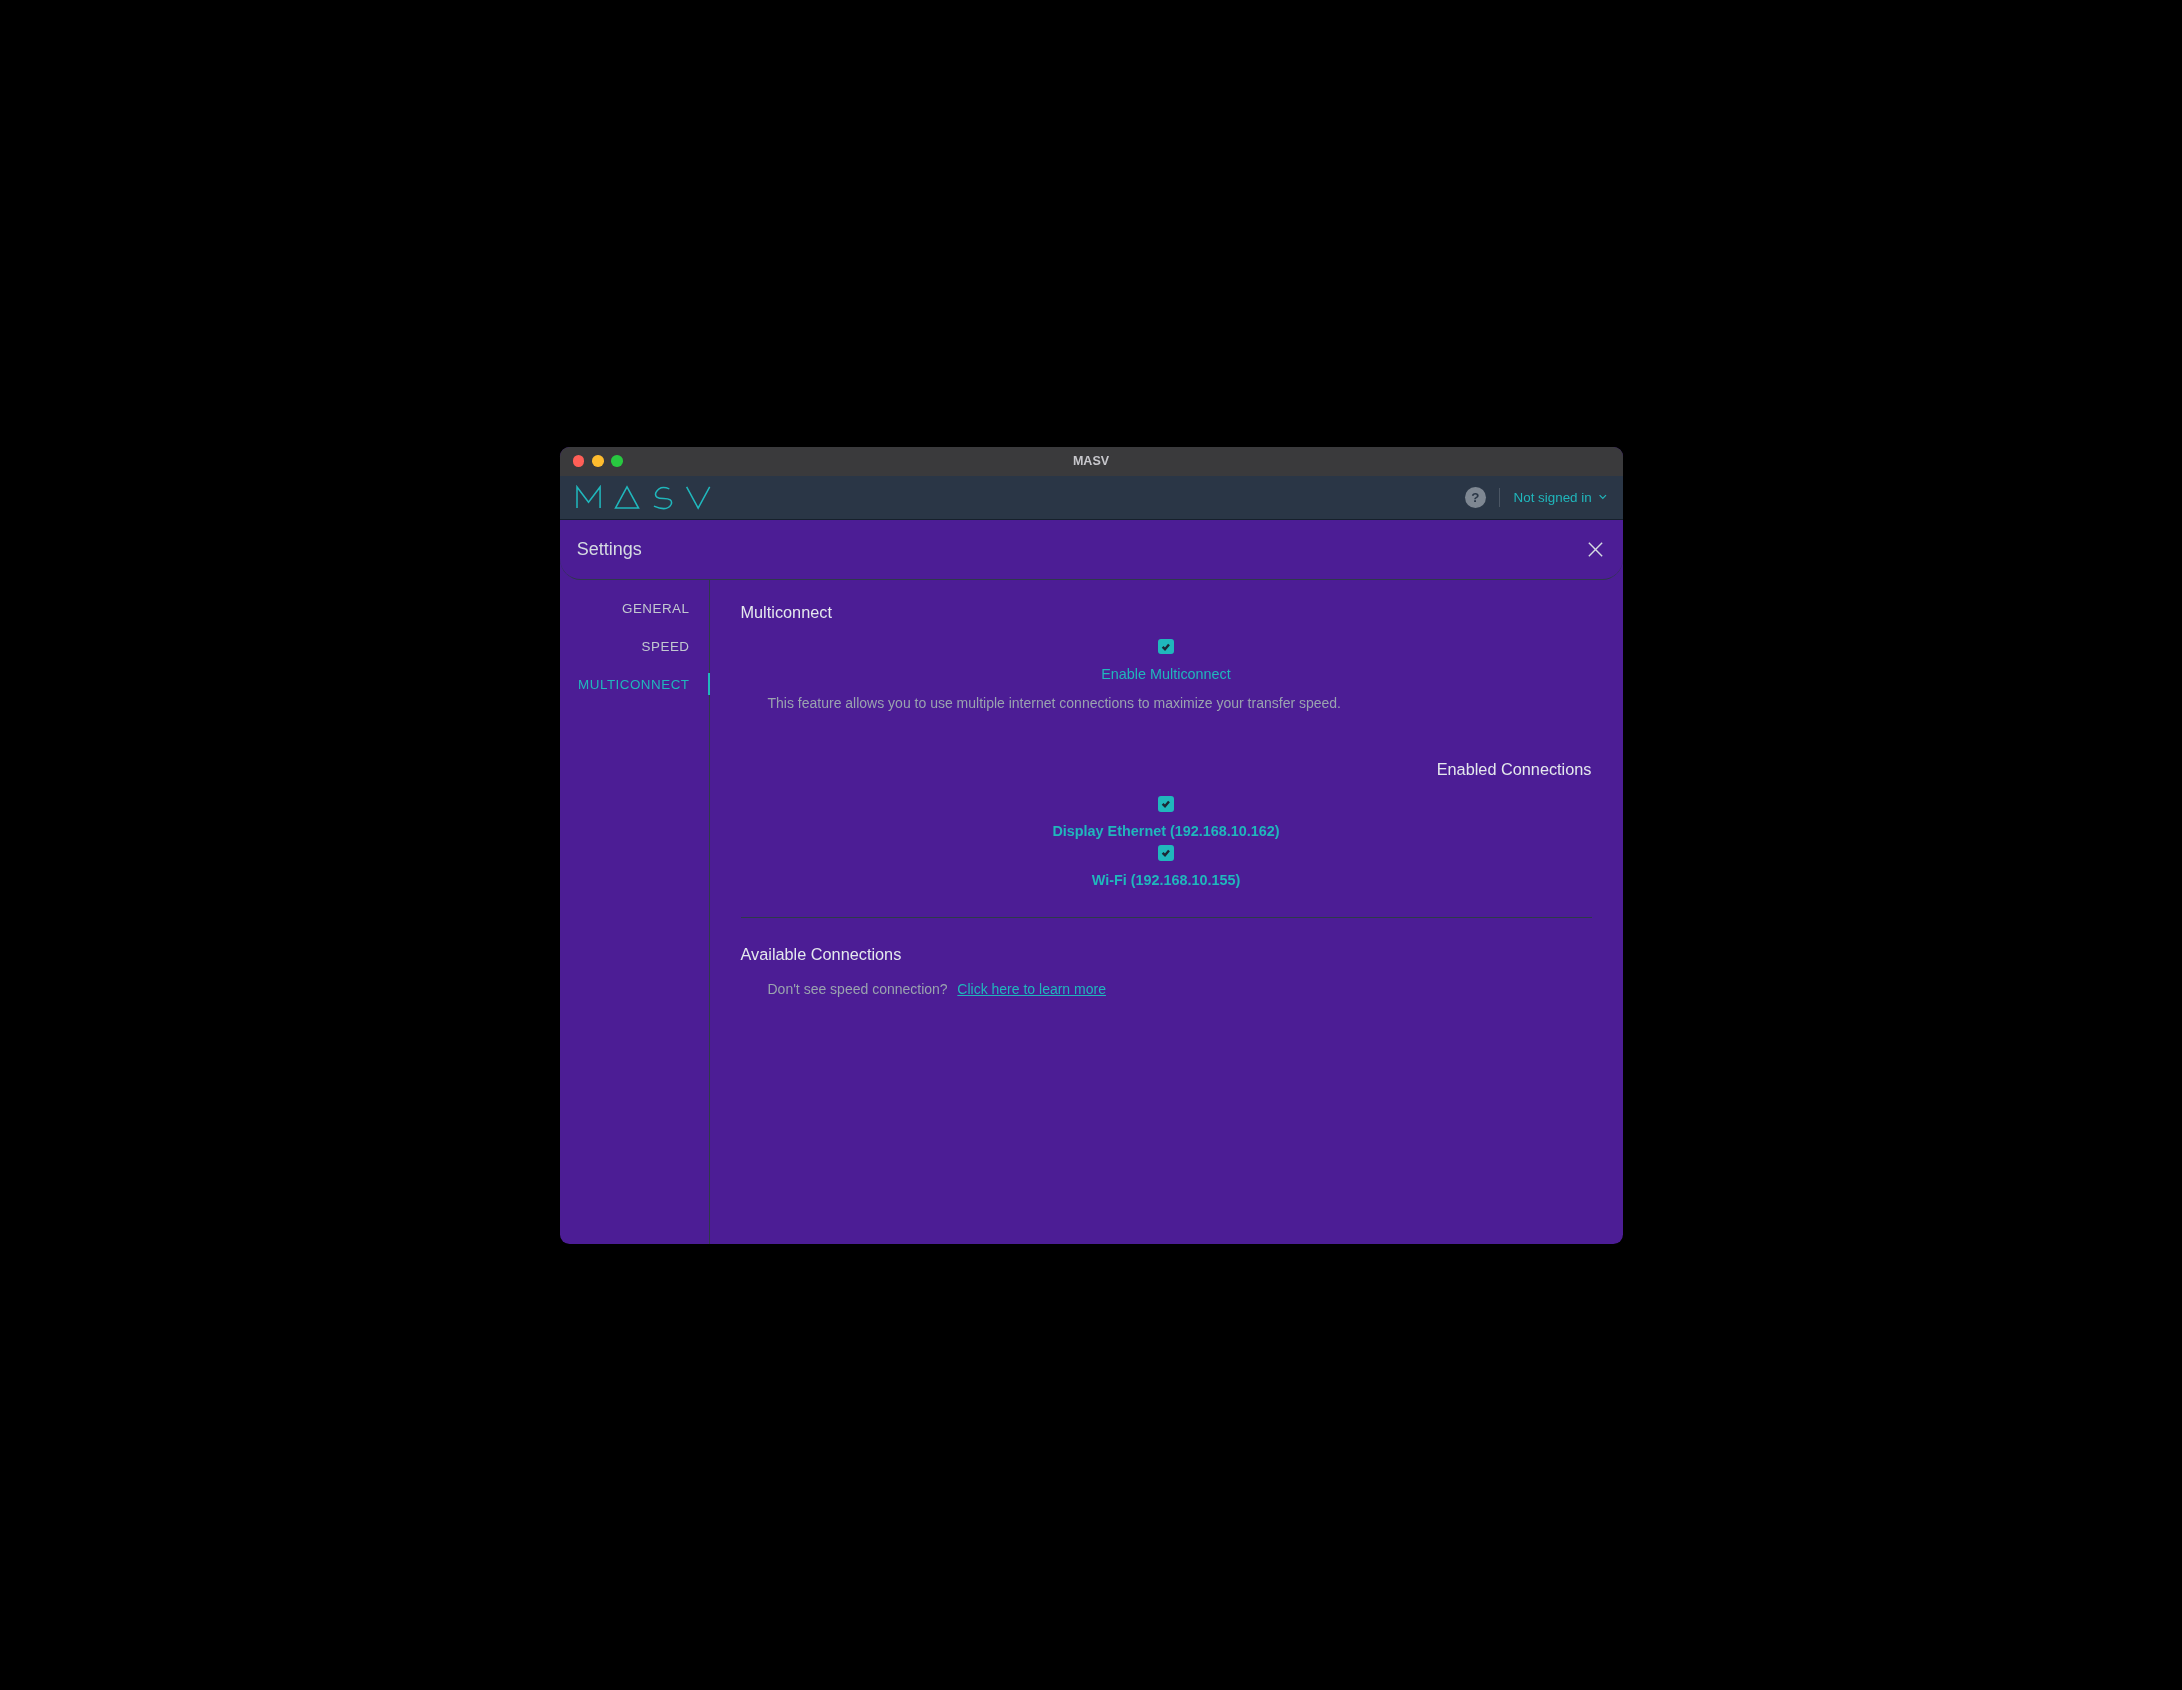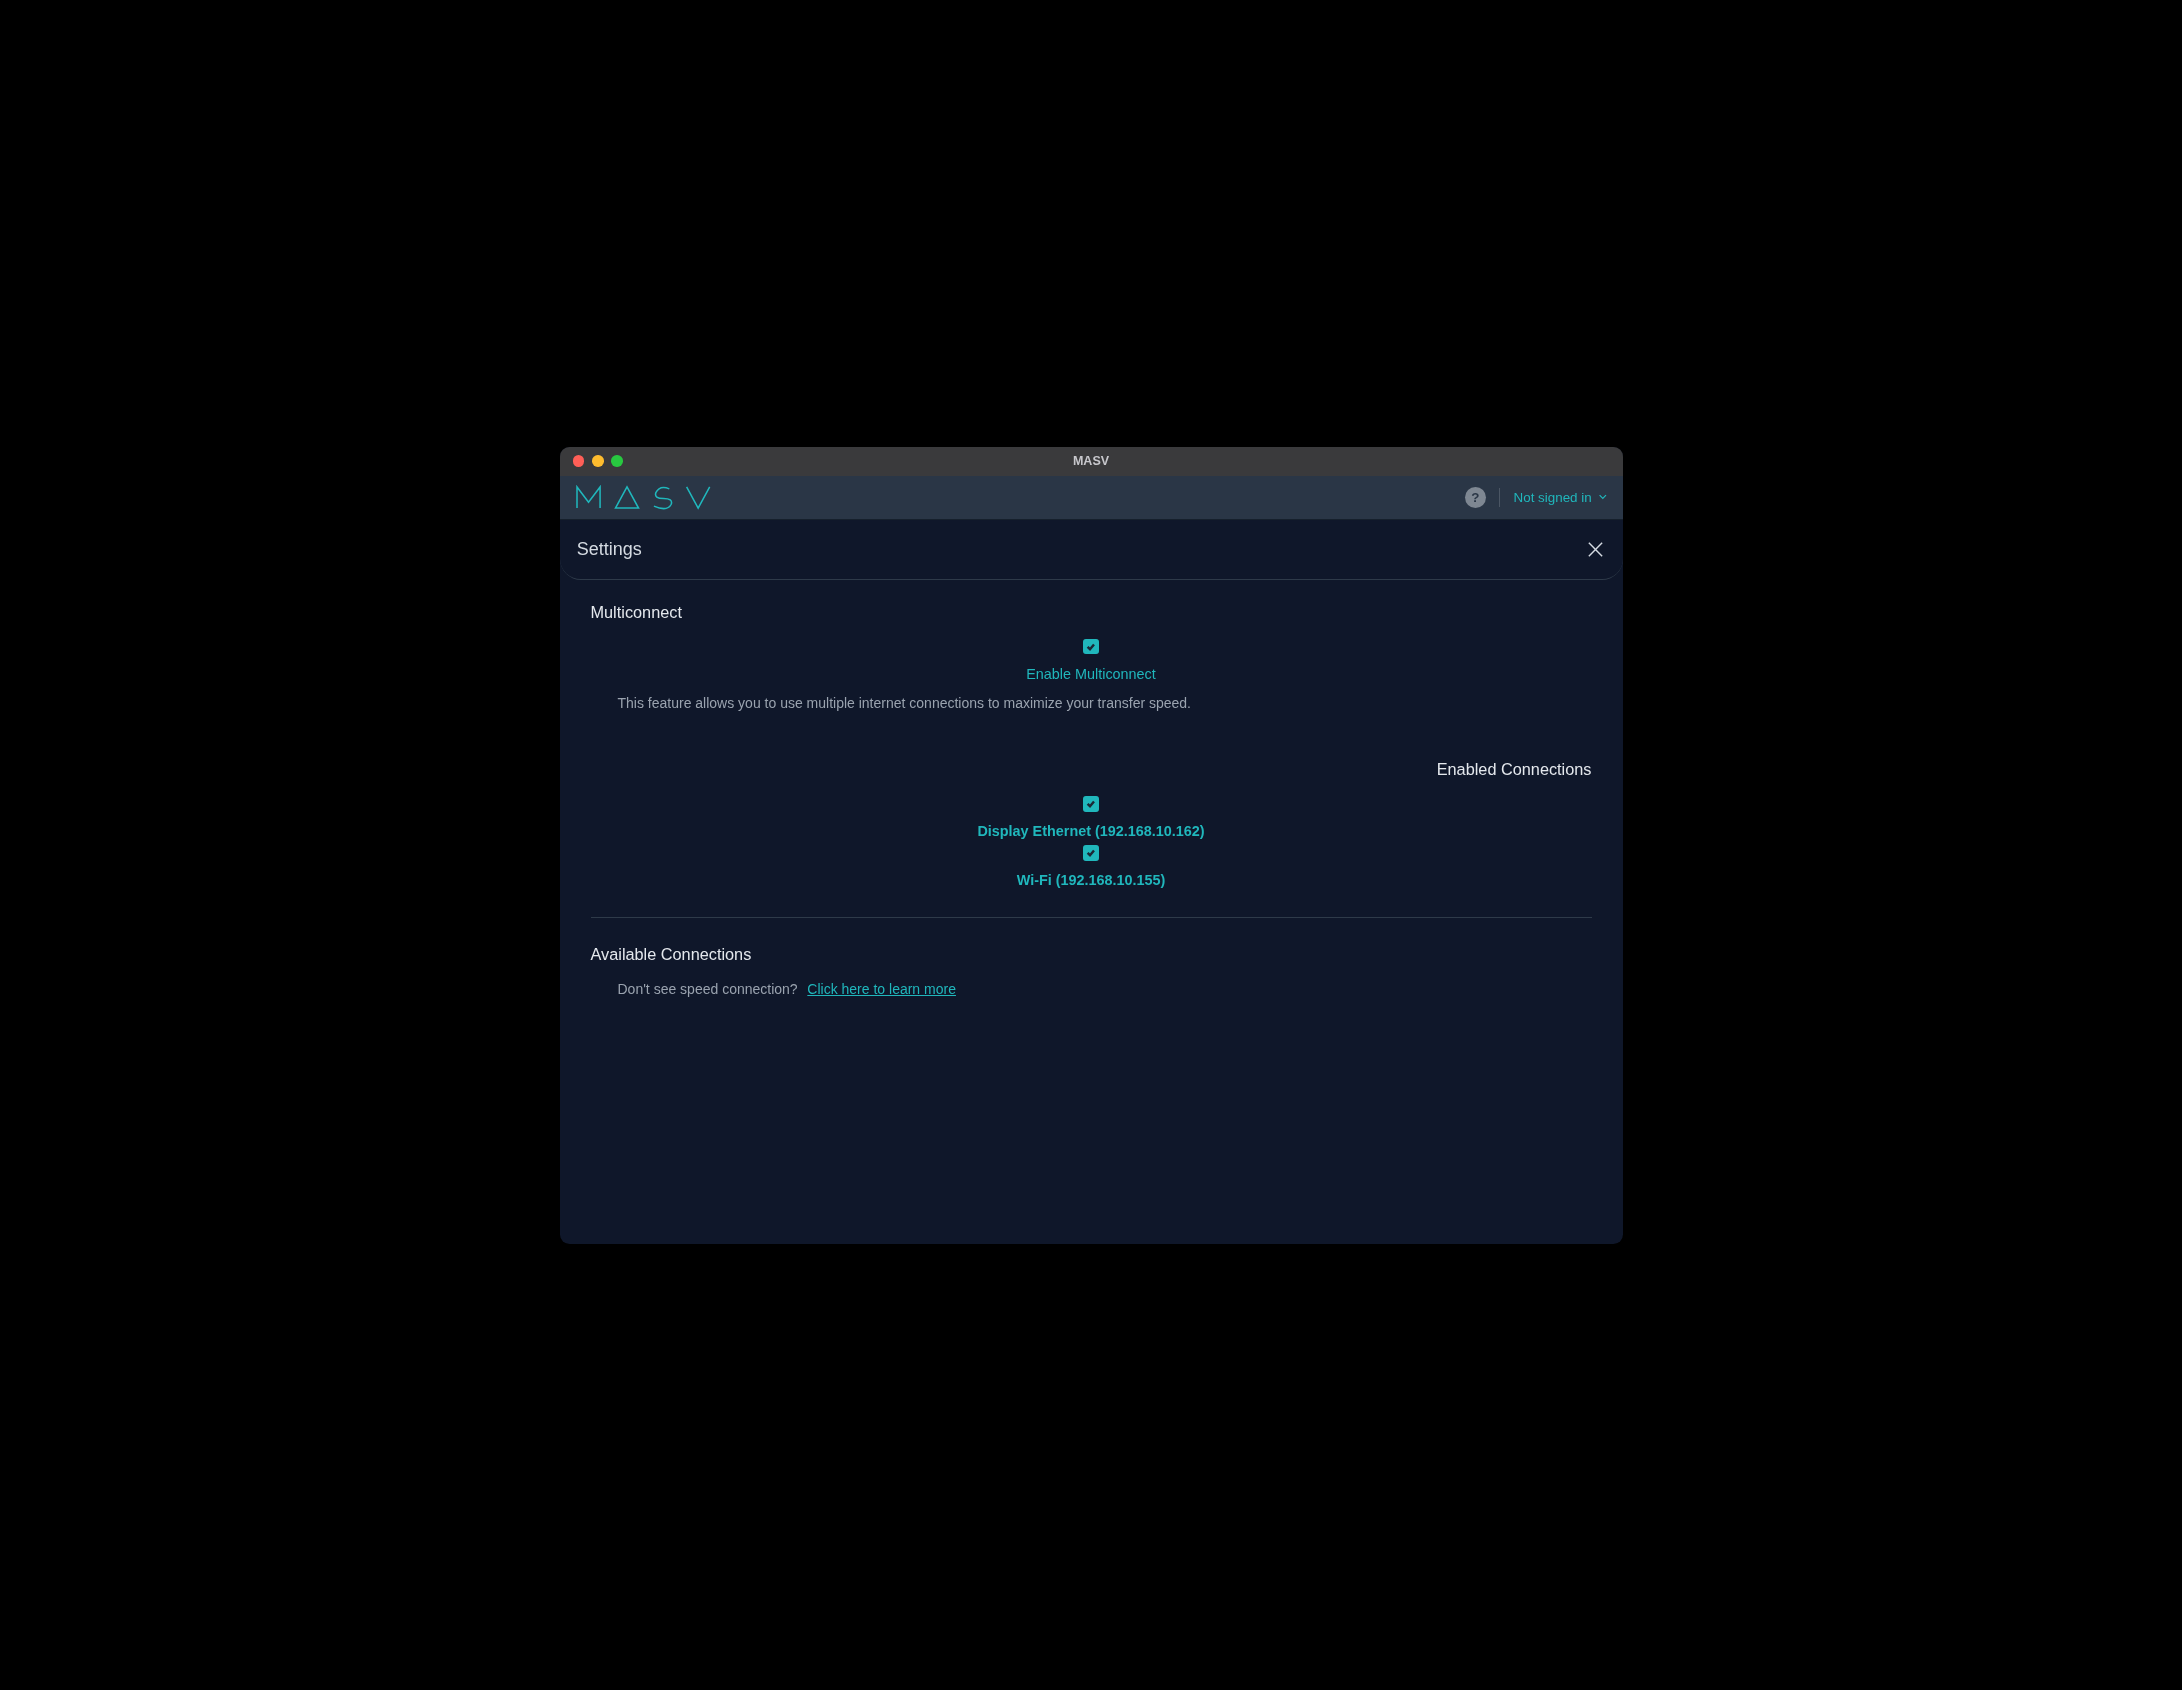--- a/index.html
+++ b/index.html
@@ -12,21 +12,21 @@
     font-family: -apple-system, BlinkMacSystemFont, "Segoe UI", Helvetica, Arial, sans-serif;
     display: flex;
     align-items: center;
     justify-content: center;
     min-height: 100vh;
     padding: 38px;
   }
   .window {
     width: 1063px;
     height: 797px;
-    background: #0f172a;
+    background: #4c1d95;
     border-radius: 9.6px;
     overflow: hidden;
     display: flex;
     flex-direction: column;
     box-shadow: 0 19px 58px rgba(0,0,0,0.5);
   }
   .titlebar {
     height: 29px;
     background: #3a3a3c;
     display: flex;
@@ -271,20 +271,31 @@
 
   <div class="subheader">
     <h1>Settings</h1>
     <svg class="close-btn" viewBox="0 0 20 20">
       <path d="M3 3 L17 17 M17 3 L3 17" stroke="#d5dbe2" stroke-width="1.5" fill="none"></path>
     </svg>
   </div>
 
   <div class="body">
 
+    <div class="sidebar">
+      <div class="sidebar-item">
+        <span>GENERAL</span>
+      </div>
+      <div class="sidebar-item">
+        <span>SPEED</span>
+      </div>
+      <div class="sidebar-item active">
+        <span>MULTICONNECT</span>
+      </div>
+    </div>
 
     <div class="content">
 
       <div class="section-title">Multiconnect</div>
 
       <div class="check-row">
         <div class="checkbox">
           <svg class="checkmark" viewBox="0 0 12 12">
               <path d="M2 6 L5 9 L10 3"></path>
             </svg>

